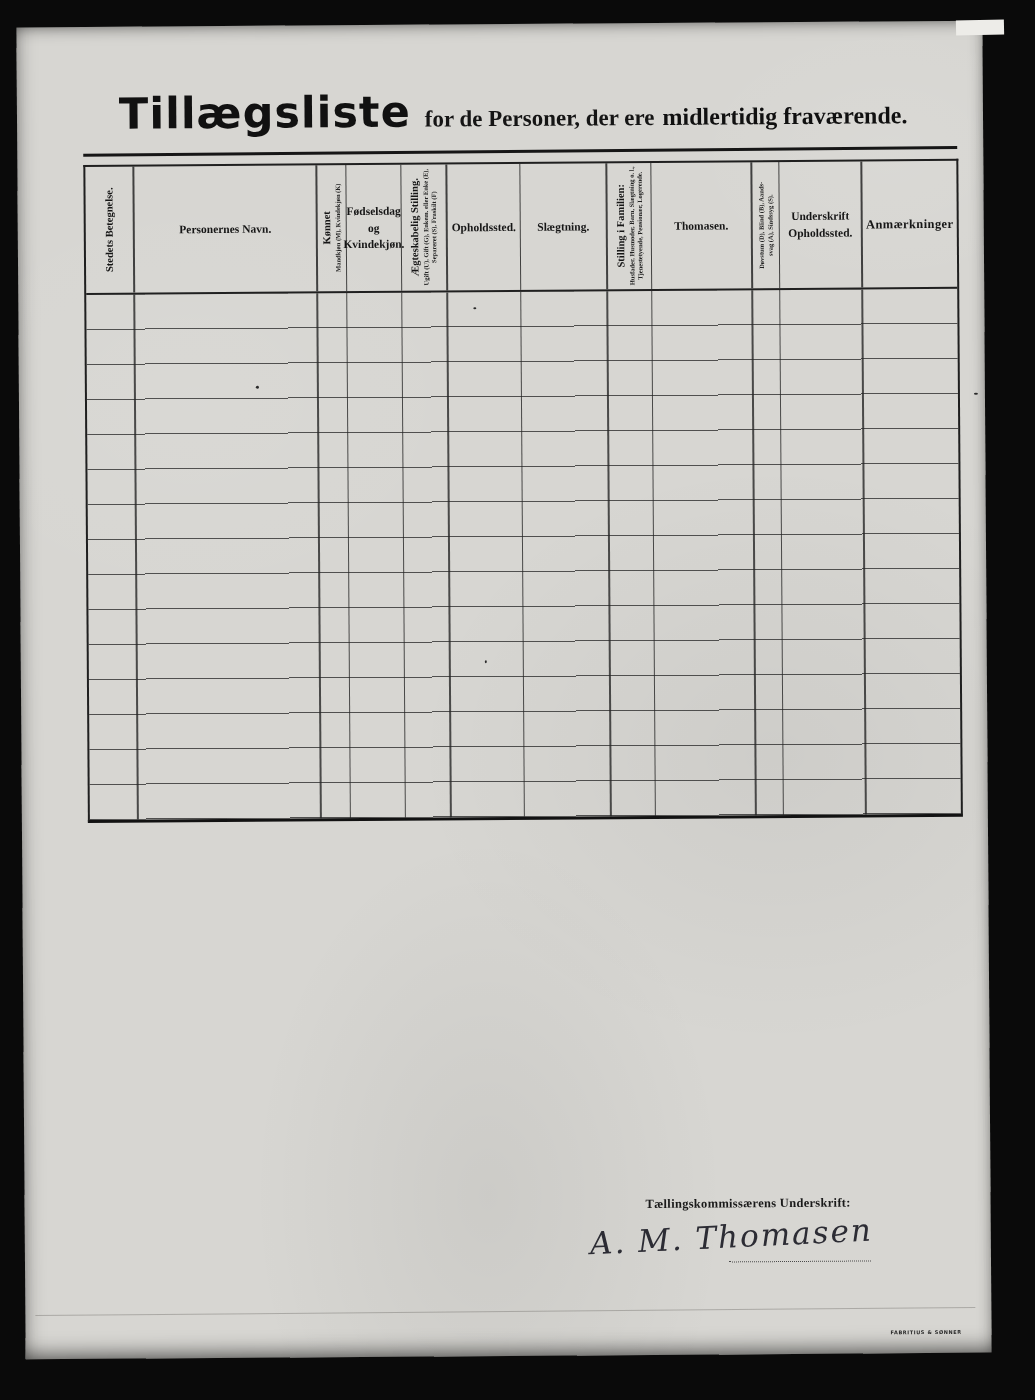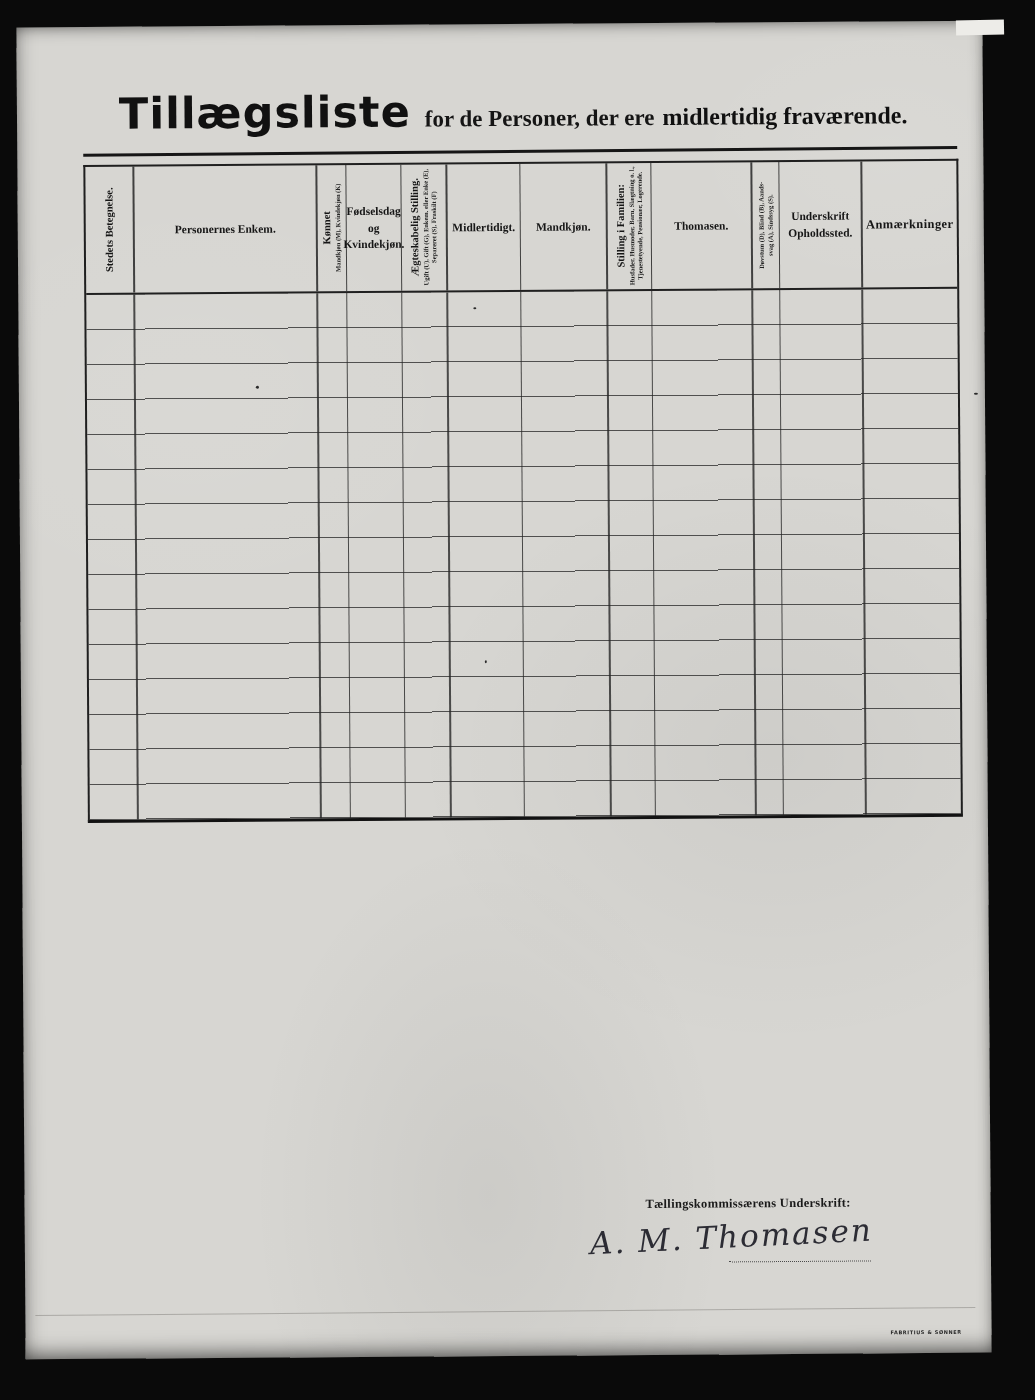--- a/index.html
+++ b/index.html
@@ -137,21 +137,21 @@
 
       <div class="th">
         <div class="vwrap">
           <div class="vtxt">
             <div class="vlabel">Stedets Betegnelse.</div>
           </div>
         </div>
       </div>
 
       <div class="th heavy">
-        <span>Personernes Enkem.</span>
+        <span>Personernes Navn.</span>
       </div>
 
       <div class="th heavy">
         <div class="vwrap">
           <div class="vtxt">
             <div class="vlabel">Kønnet</div>
             <div class="vsub">Mandkjøn (M), Kvindekjøn (K)</div>
           </div>
         </div>
       </div>
@@ -163,25 +163,25 @@
       <div class="th">
         <div class="vwrap">
           <div class="vtxt">
             <div class="vlabel">Ægteskabelig Stilling.</div>
             <div class="vsub">Ugift (U), Gift (G), Enkem. eller Enke (E), Separeret (S), Fraskilt (F)</div>
           </div>
         </div>
       </div>
 
       <div class="th heavy">
-        <span>Midlertidigt.</span>
-      </div>
-
-      <div class="th">
-        <span>Mandkjøn.</span>
+        <span>Opholdssted.</span>
+      </div>
+
+      <div class="th">
+        <span>Slægtning.</span>
       </div>
 
       <div class="th heavy">
         <div class="vwrap">
           <div class="vtxt">
             <div class="vlabel">Stilling i Familien:</div>
             <div class="vsub">Husfader, Husmoder, Barn, Slægtning o. l., Tjenestetyende, Pensionær, Logerende.</div>
           </div>
         </div>
       </div>

